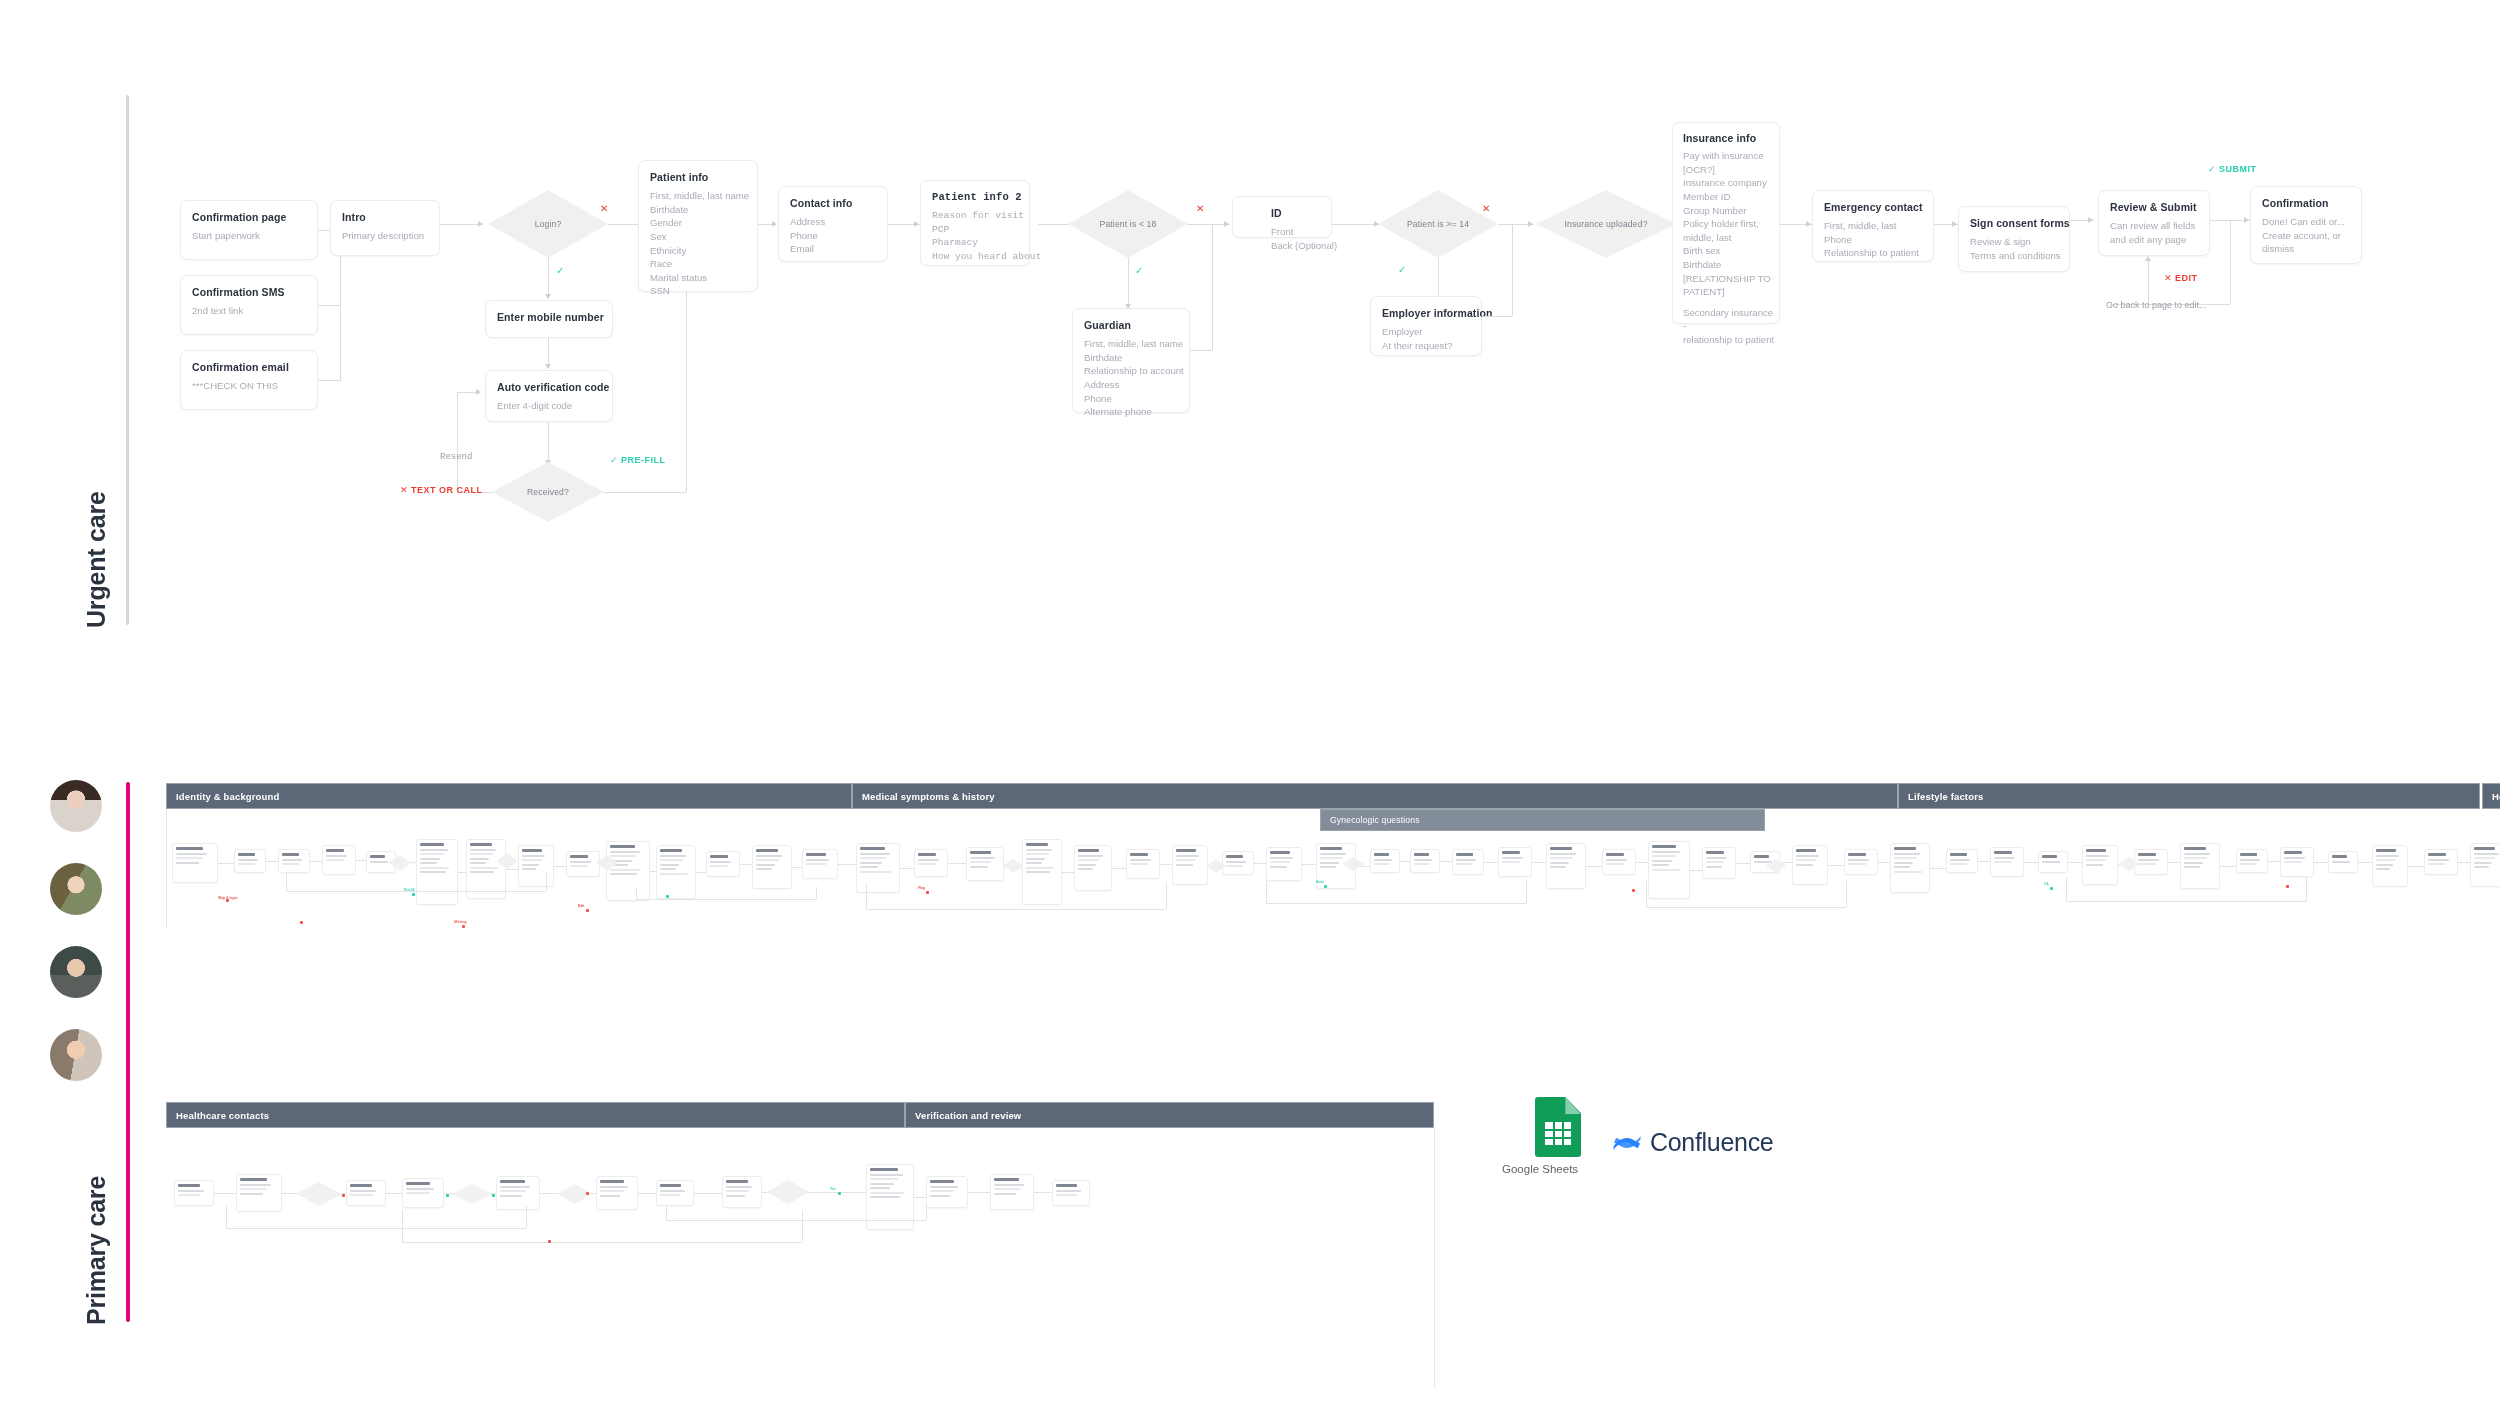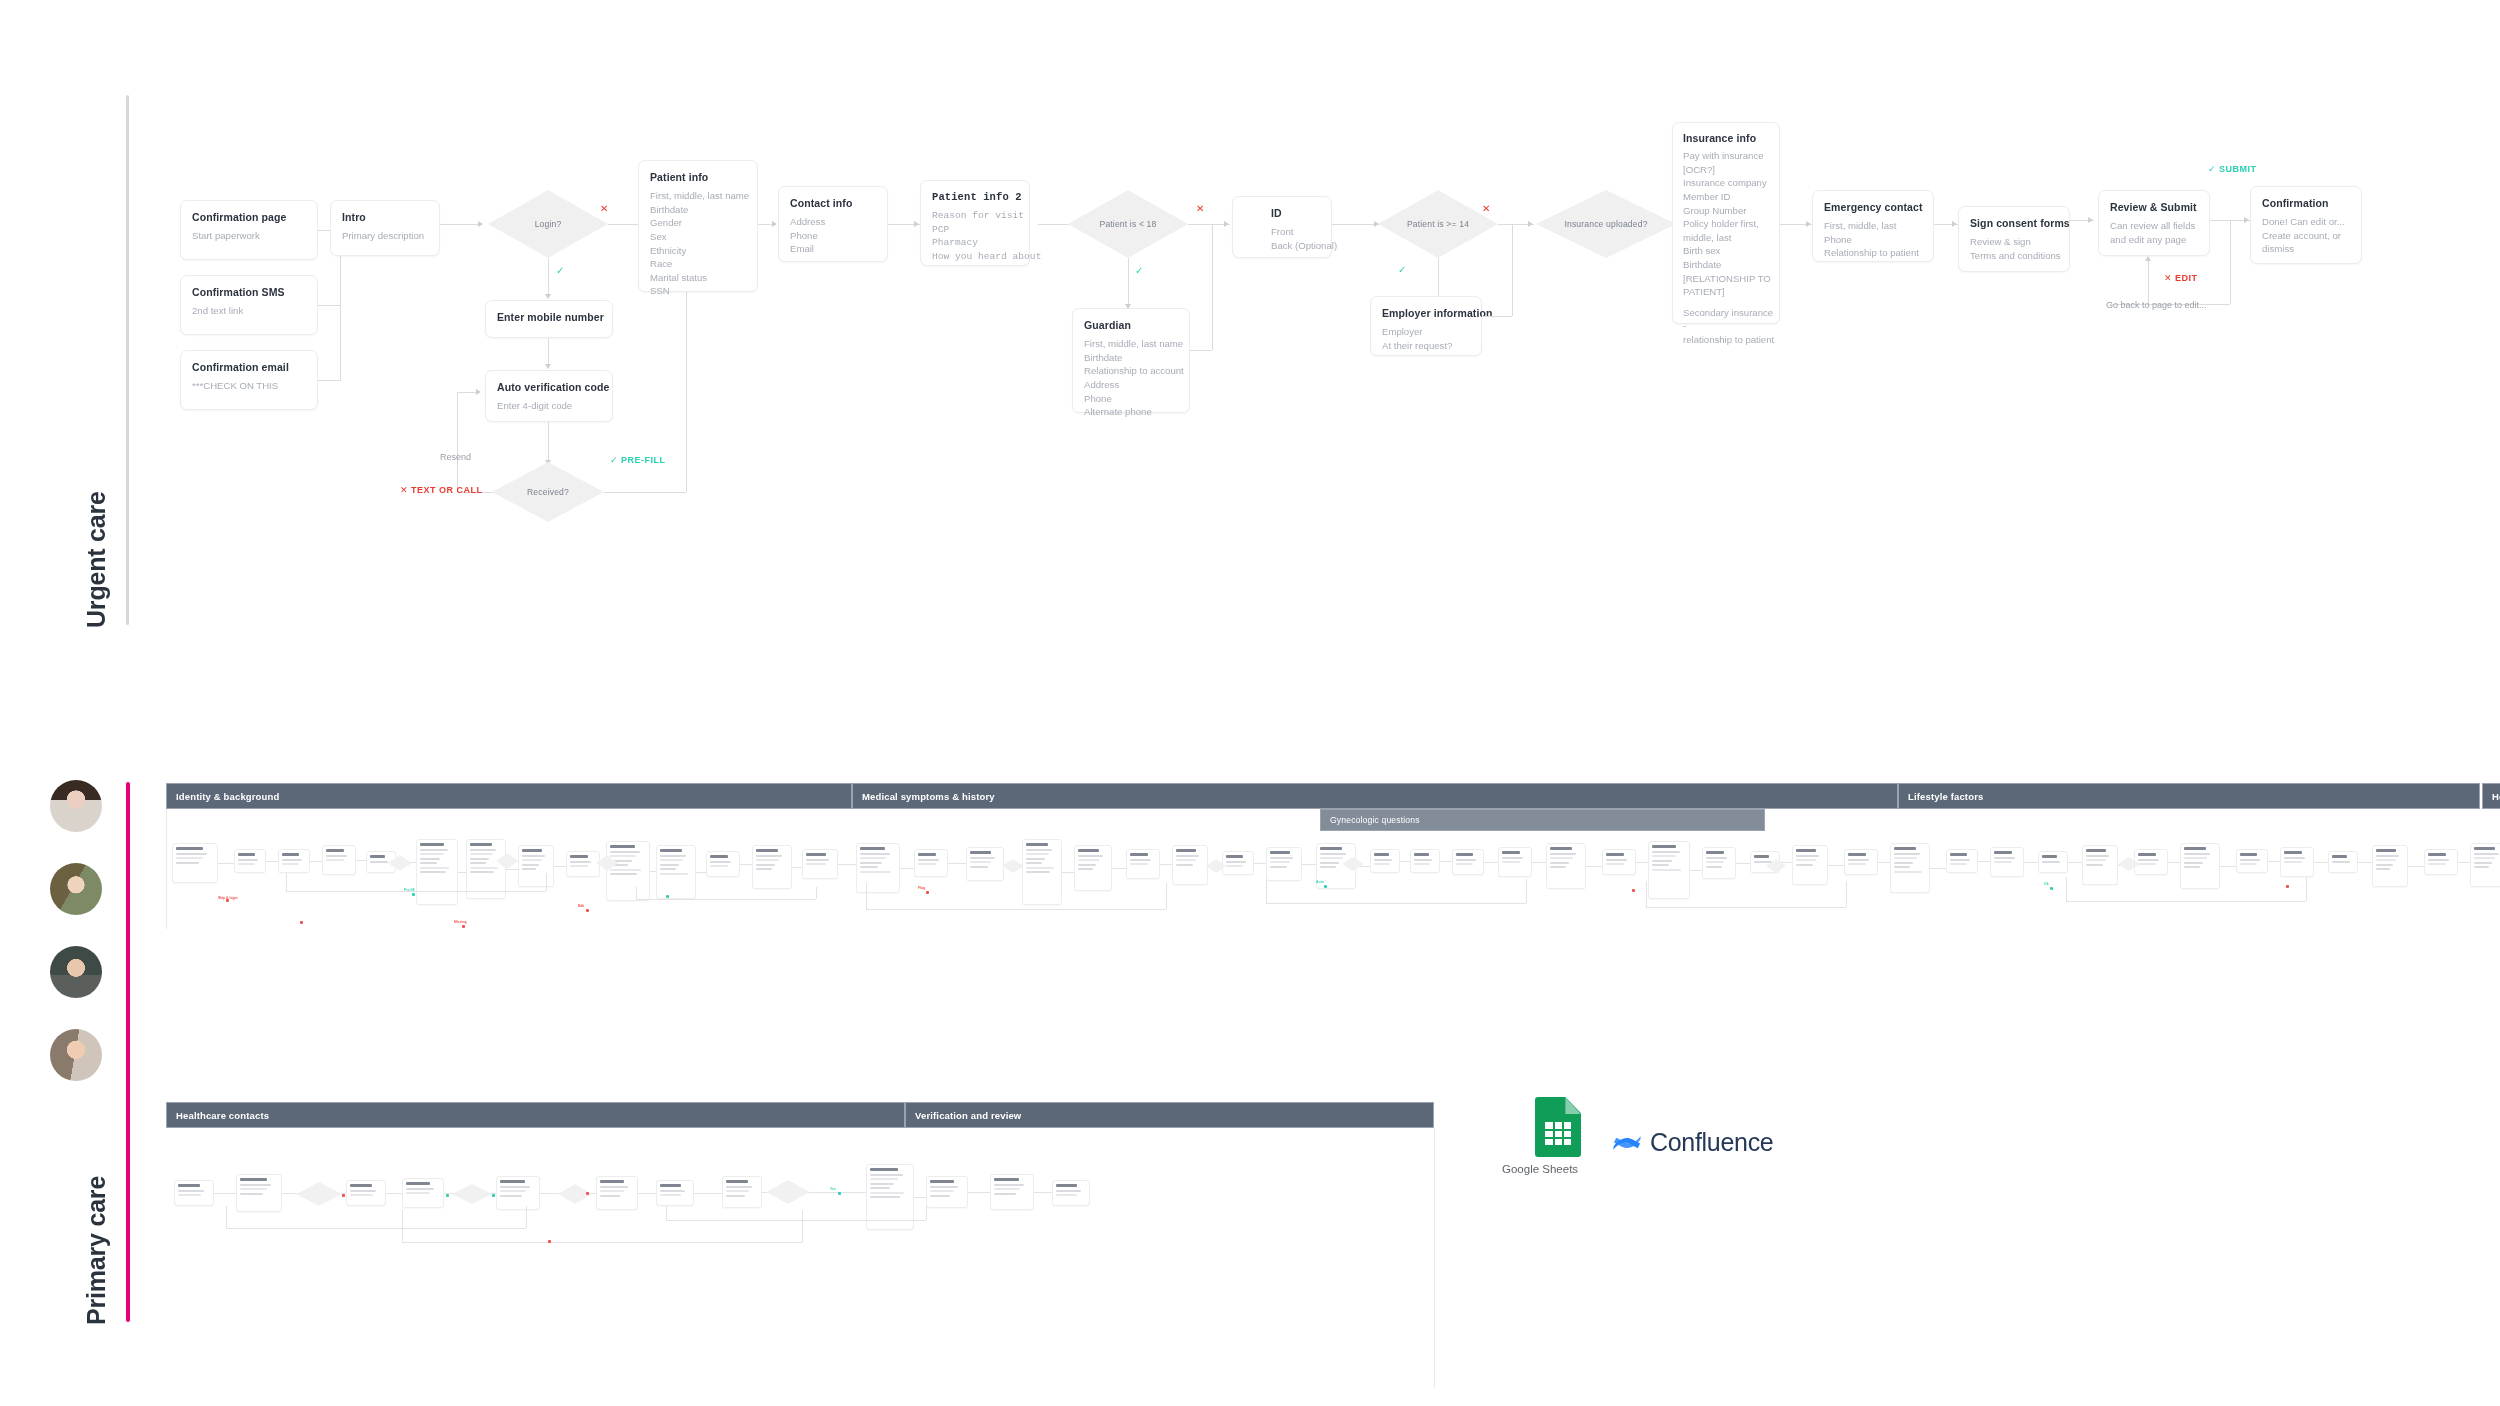--- a/index.html
+++ b/index.html
@@ -149,21 +149,21 @@
 
 <div class="dia" style="left:492px;top:462px;width:112px;height:60px;">
   <div class="shape"></div>
   <div class="lbl">Received?</div>
 </div>
 
 <div class="ln lnh" style="left:457px;top:492px;width:36px;"></div>
 <div class="ln lnv" style="left:457px;top:392px;height:100px;"></div>
 <div class="ln lnh" style="left:457px;top:392px;width:22px;"></div>
 <div class="arw" style="left:476px;top:389px;"></div>
-<div class="plain" style="left:440px;top:452px;">Resend</div>
+<div class="plain" style="left:440px;top:452px;font-family:Liberation Mono, monospace;">Resend</div>
 <div class="anno red" style="left:400px;top:485px;">
   <span>✕</span>
   <span>TEXT OR CALL</span>
 </div>
 
 <div class="ln lnh" style="left:604px;top:492px;width:82px;"></div>
 <div class="ln lnv" style="left:686px;top:262px;height:230px;"></div>
 <div class="arwu" style="left:683px;top:258px;"></div>
 <div class="anno tl" style="left:610px;top:455px;">
   <span>✓</span>
@@ -219,21 +219,21 @@
   <div class="sub">First, middle, last name</div>
   <div class="sub">Birthdate</div>
   <div class="sub">Relationship to account</div>
   <div class="sub">Address</div>
   <div class="sub">Phone</div>
   <div class="sub">Alternate phone</div>
 </div>
 <div class="ln lnh" style="left:1190px;top:350px;width:22px;"></div>
 <div class="ln lnv" style="left:1212px;top:224px;height:126px;"></div>
 
-<div class="card" style="left:1232px;top:196px;width:100px;height:62px;padding-left:38px;">
+<div class="card" style="left:1232px;top:196px;width:100px;height:42px;padding-left:38px;">
   <div class="t">ID</div>
   <div class="sub">Front</div>
   <div class="sub">Back (Optional)</div>
 </div>
 <div class="ln lnh" style="left:1332px;top:224px;width:48px;"></div>
 <div class="arw" style="left:1374px;top:221px;"></div>
 
 <div class="dia" style="left:1378px;top:190px;width:120px;height:68px;">
   <div class="shape"></div>
   <div class="lbl">Patient is &gt;= 14</div>

